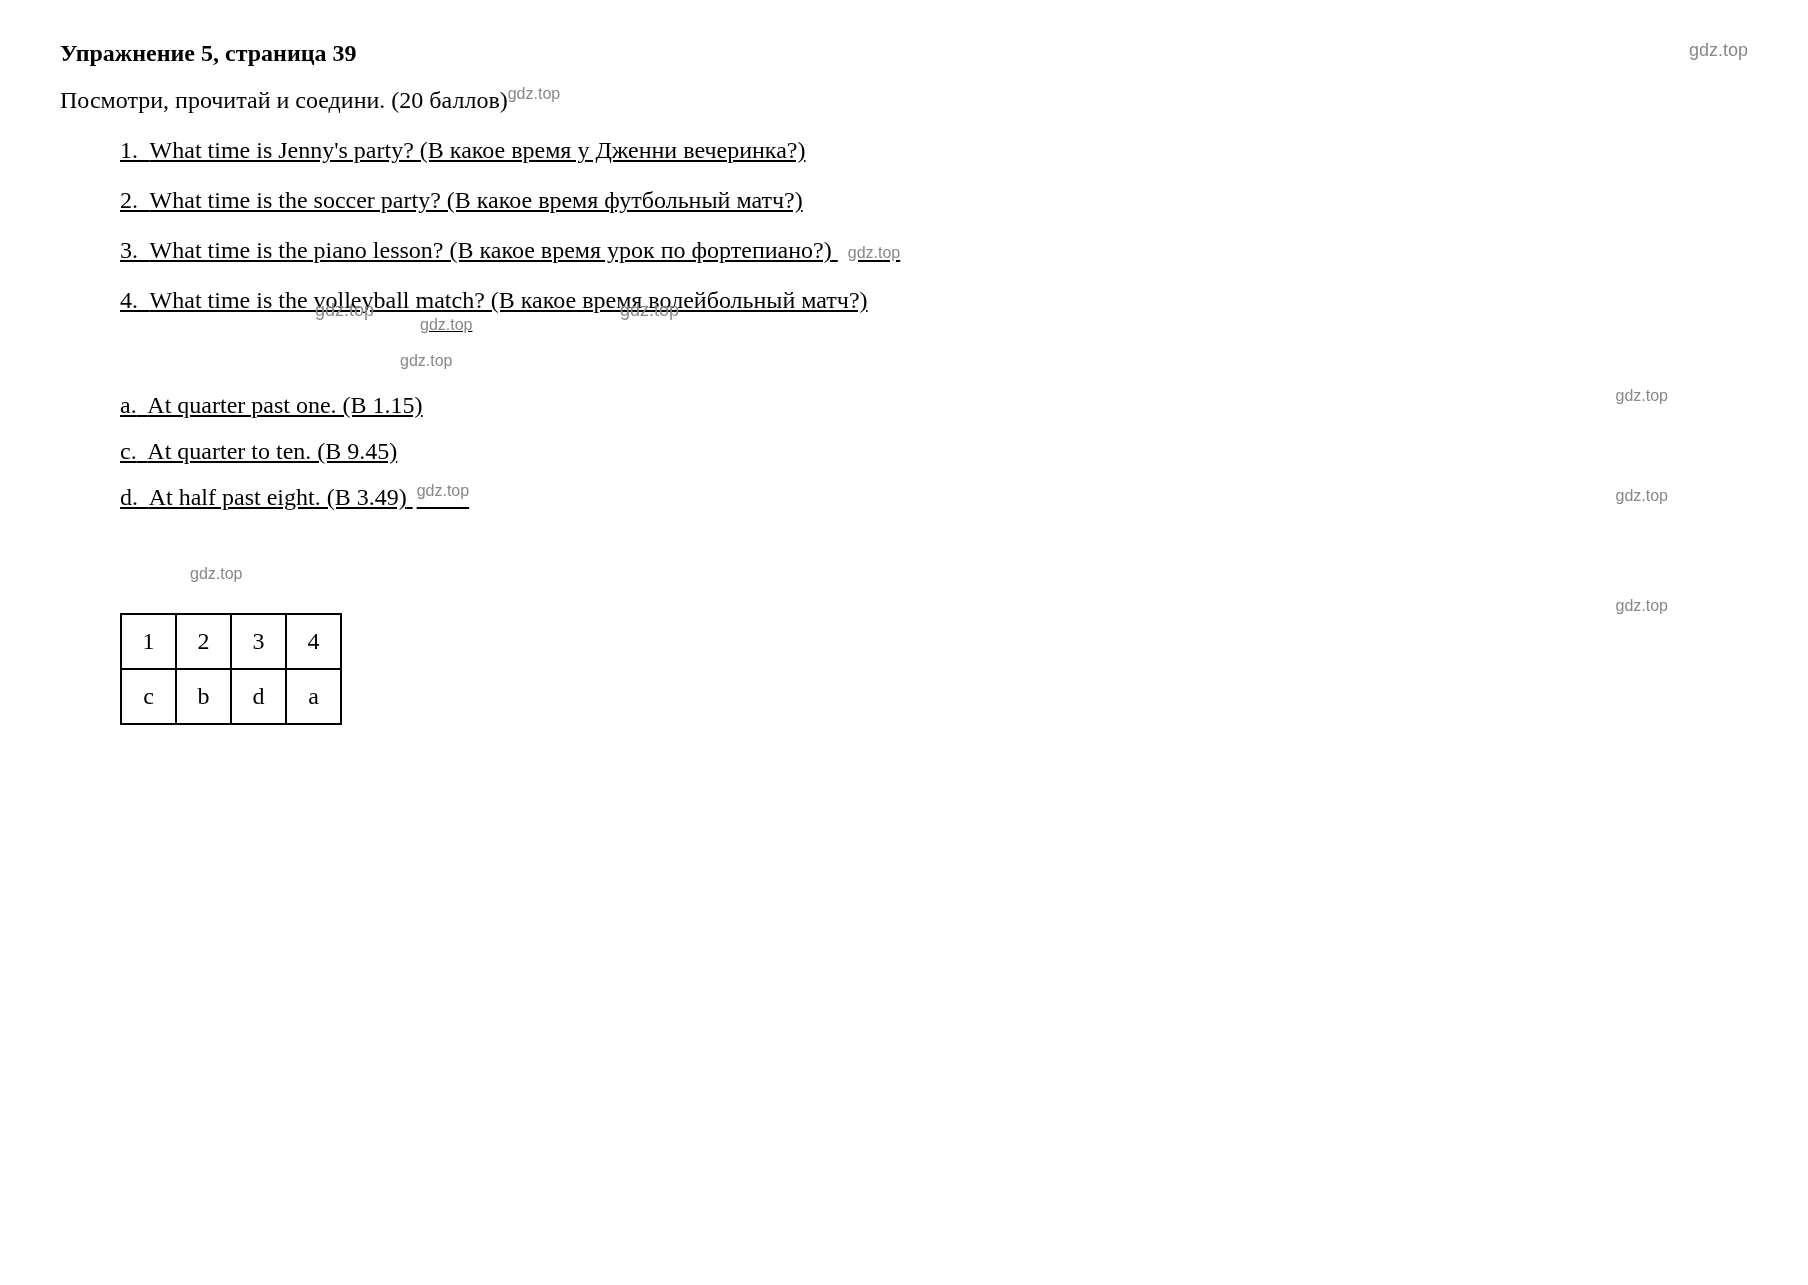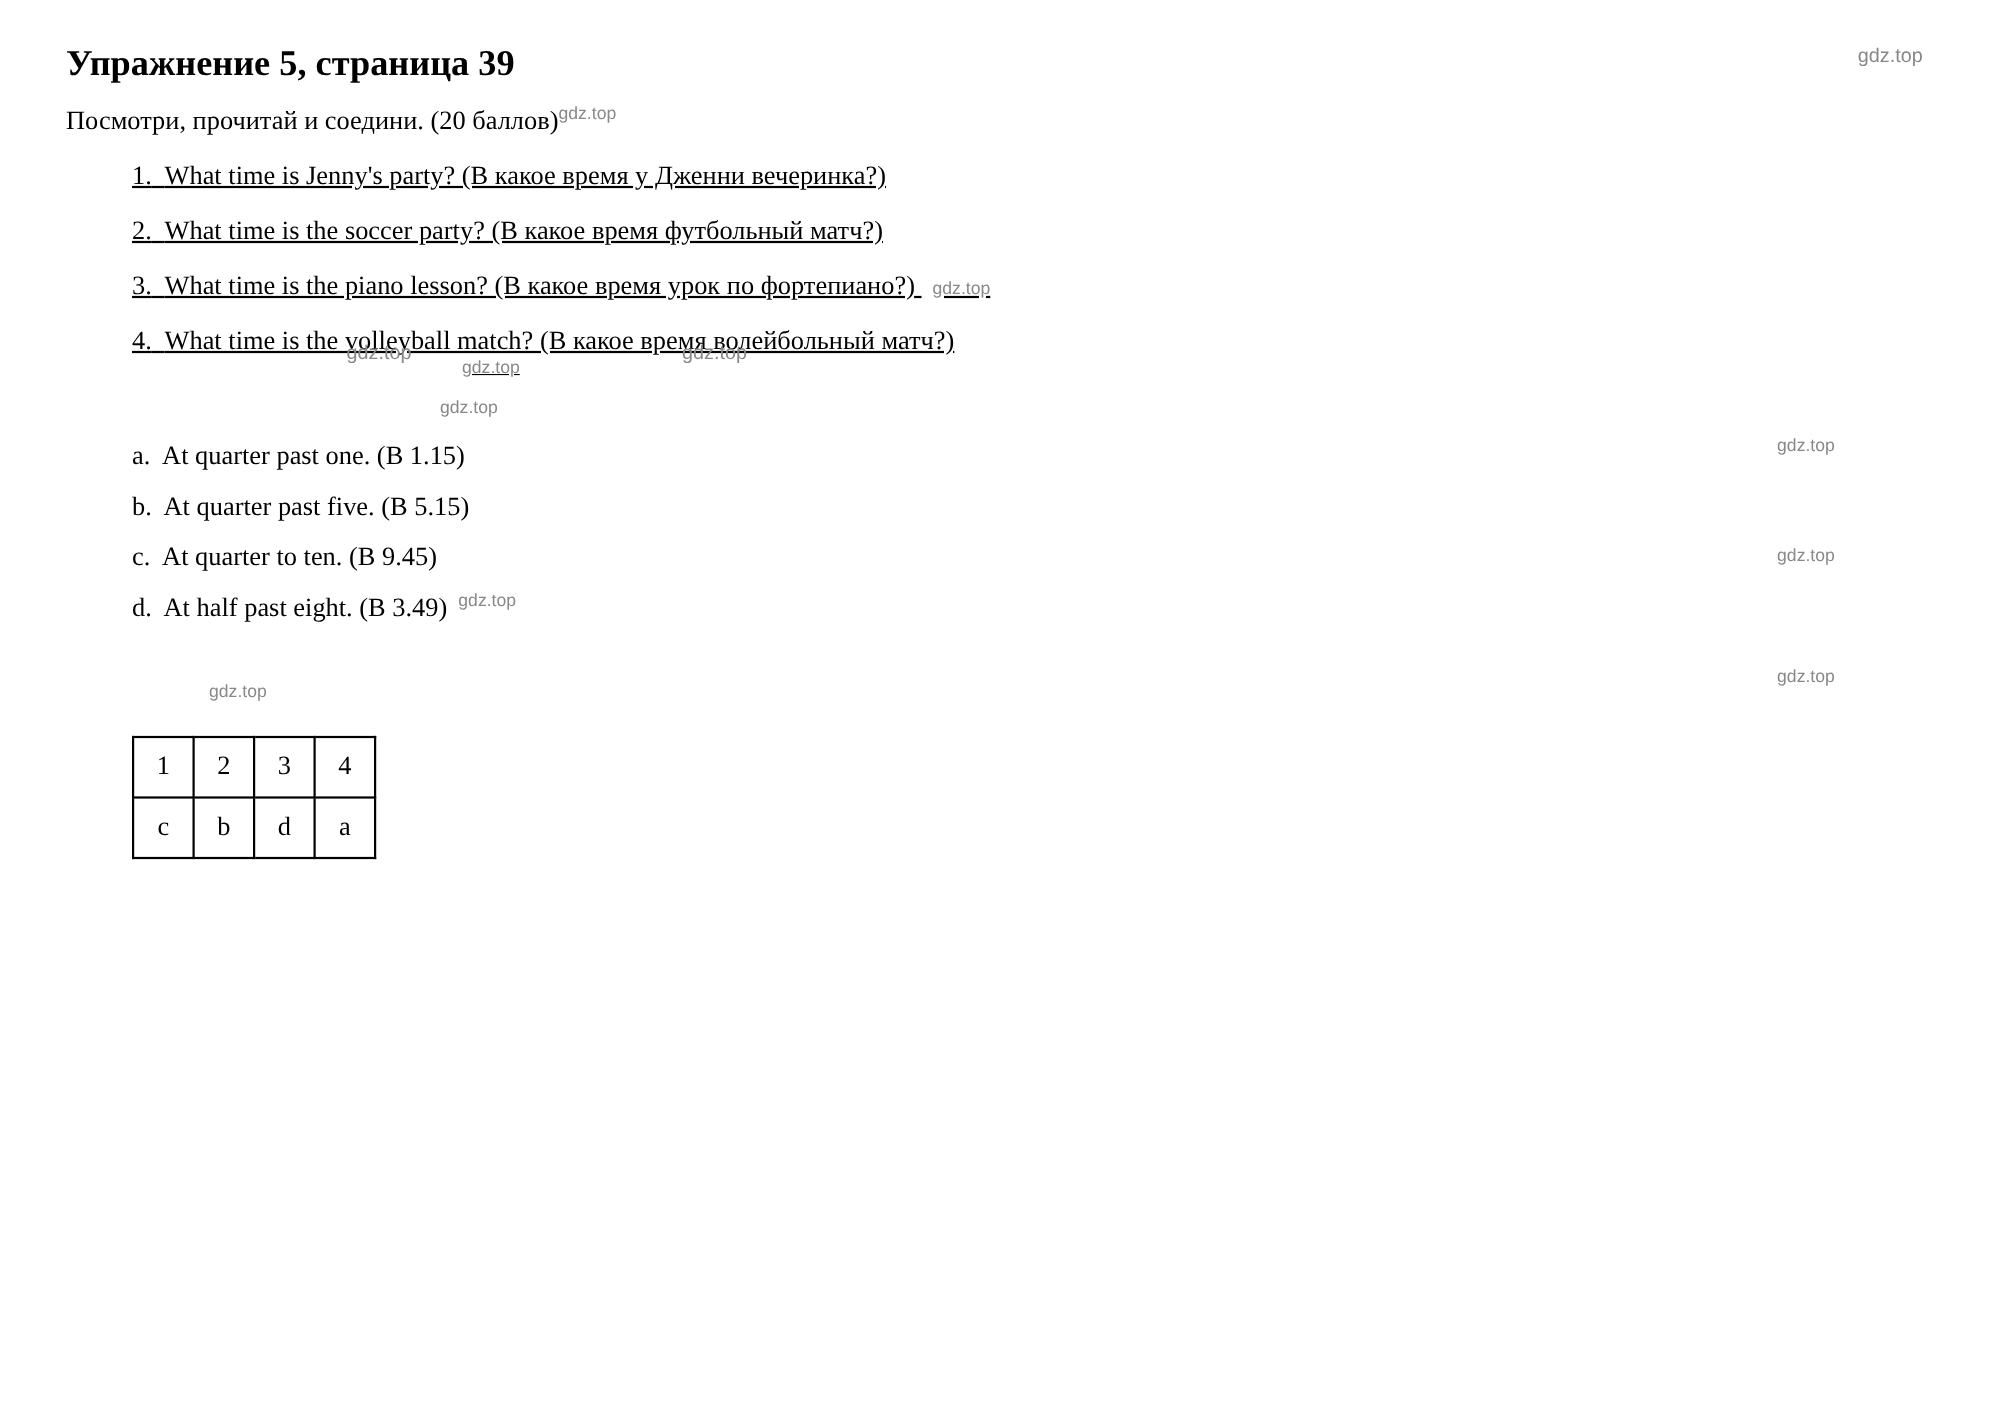--- a/index.html
+++ b/index.html
@@ -25,21 +25,21 @@
       font-family: Arial, sans-serif;
     }
 
     .watermark-top-right {
       position: absolute;
       top: 40px;
       right: 60px;
     }
 
     .title {
-      font-size: 33px;
+      font-size: 24px;
       font-weight: bold;
       margin-bottom: 18px;
     }
 
     .subtitle {
       font-size: 24px;
       margin-bottom: 18px;
     }
 
     .questions-section {
@@ -66,20 +66,21 @@
     .answers-section {
       margin-left: 60px;
       margin-bottom: 50px;
       position: relative;
     }
 
     .answer-item {
       margin-bottom: 10px;
       font-size: 24px;
       line-height: 1.5;
+      text-decoration: underline;
     }
 
     .table-section {
       margin-left: 60px;
       margin-top: 20px;
       position: relative;
     }
 
     .answer-table {
       border-collapse: collapse;
@@ -153,24 +154,20 @@
     <span class="watermark" style="position:absolute;top:-35px;left:280px;font-size:16px;color:#888;font-family:Arial,sans-serif;">gdz.top</span>
   </div>
 
   <span class="watermark" style="position:absolute;right:80px;top:0;font-size:16px;color:#888;font-family:Arial,sans-serif;">gdz.top</span>
 
   <div class="answer-item">
     <span>a.</span>&nbsp;
     <span>At quarter past one. (В 1.15)</span>
   </div>
 
-  <div class="answer-item">
-    <span>b.</span>&nbsp;
-    <span>At quarter past five. (В 5.15)</span>
-  </div>
 
   <span class="watermark" style="position:absolute;right:80px;top:100px;font-size:16px;color:#888;font-family:Arial,sans-serif;">gdz.top</span>
 
   <div class="answer-item">
     <span>c.</span>&nbsp;
     <span>At quarter to ten. (В 9.45)</span>
   </div>
 
   <div class="answer-item">
     <span>d.</span>&nbsp;

